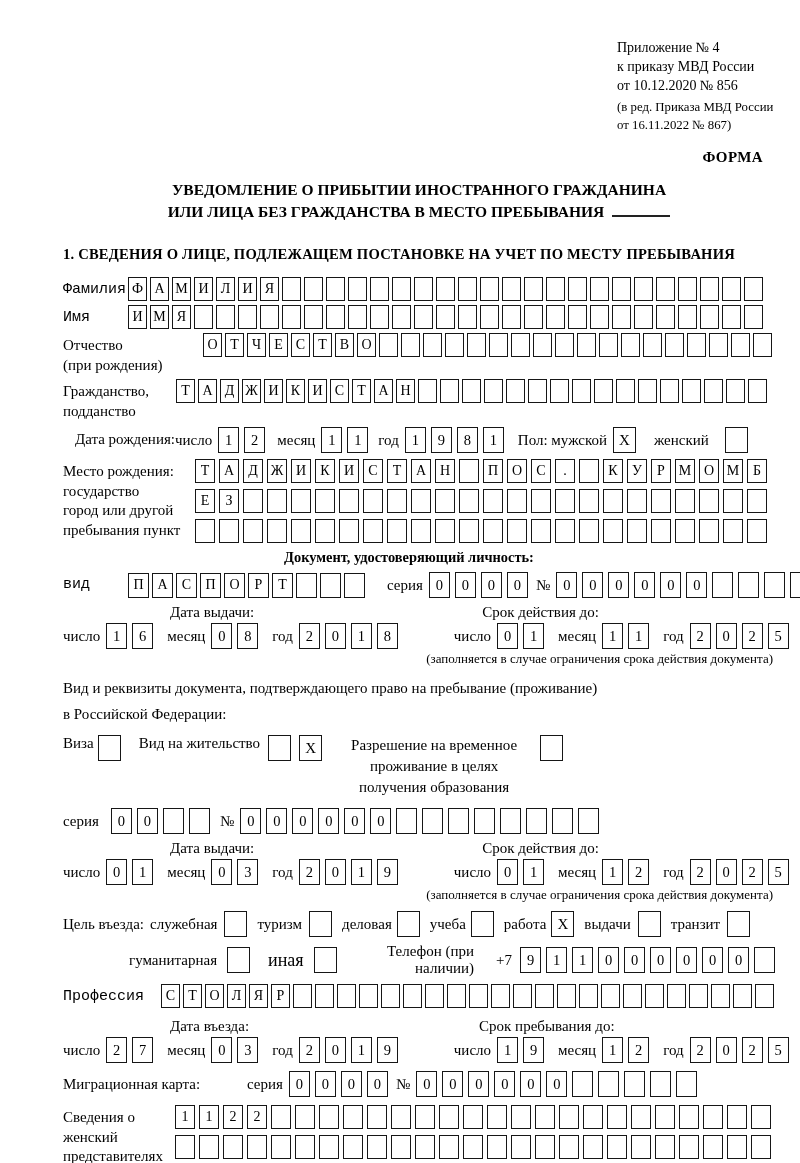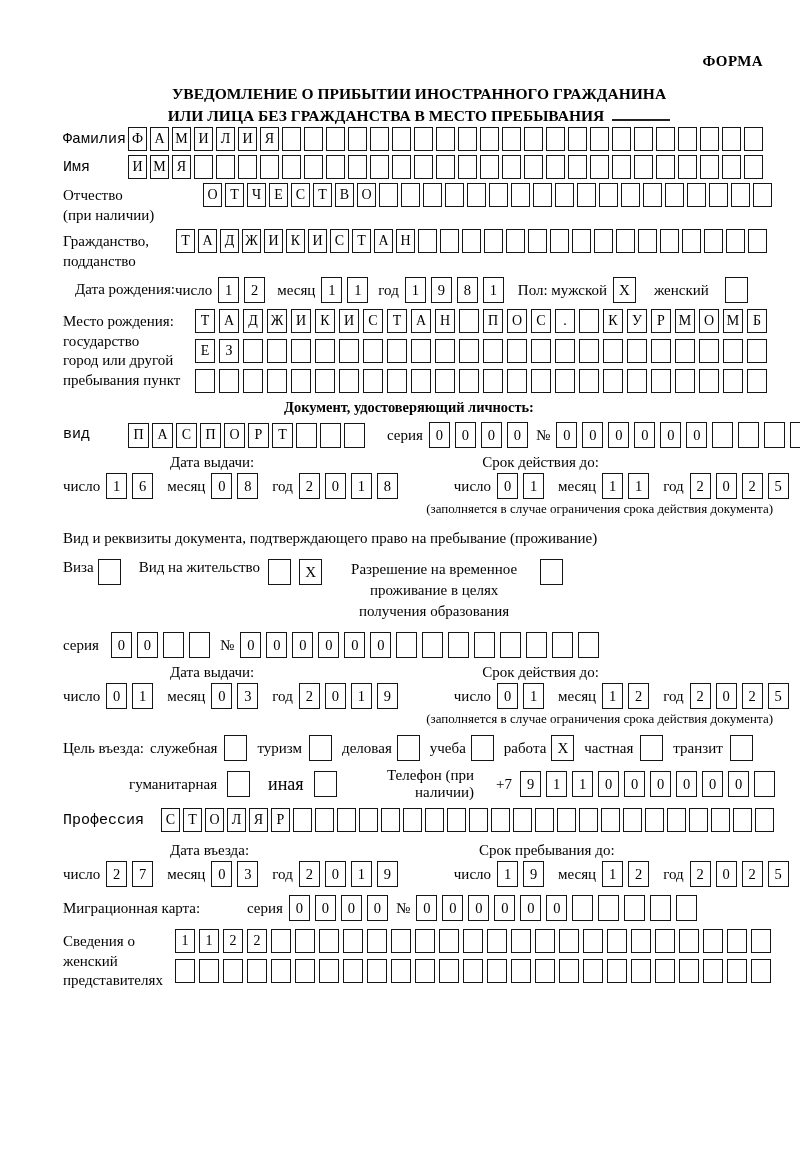--- a/index.html
+++ b/index.html
@@ -38,28 +38,36 @@
   .optrow{display:flex;align-items:flex-start;font-size:15px;margin:8px 0 10px;}
   .optrow .chk{margin-left:8px;}
   .ctr{text-align:center;line-height:21px;}
   .ml10{margin-left:10px;}.ml14{margin-left:14px;}.ml18{margin-left:18px;}.ml22{margin-left:22px;}
 </style>
 </head>
 <body>
 
 <div class="page">
 
+  <div class="hdr">
+    <div>Приложение № 4</div>
+    <div>к приказу МВД России</div>
+    <div>от 10.12.2020 № 856</div>
+    <div class="sm sm-first">(в ред. Приказа МВД России</div>
+    <div class="sm">от 16.11.2022 № 867)</div>
+  </div>
 
   <div class="forma">ФОРМА</div>
 
   <div class="title">
     <div>УВЕДОМЛЕНИЕ О ПРИБЫТИИ ИНОСТРАННОГО ГРАЖДАНИНА</div>
     <div><span>ИЛИ ЛИЦА БЕЗ ГРАЖДАНСТВА В МЕСТО ПРЕБЫВАНИЯ</span><span class="uline"></span></div>
   </div>
 
+  <div class="sec">1. СВЕДЕНИЯ О ЛИЦЕ, ПОДЛЕЖАЩЕМ ПОСТАНОВКЕ НА УЧЕТ ПО МЕСТУ ПРЕБЫВАНИЯ</div>
 
   <div class="frow">
     <div class="flabel w65">Фамилия</div>
     <div class="cells">
         <span class="cell">Ф</span>
         <span class="cell">А</span>
         <span class="cell">М</span>
         <span class="cell">И</span>
         <span class="cell">Л</span>
         <span class="cell">И</span>
@@ -120,21 +128,21 @@
         <span class="cell"></span>
         <span class="cell"></span>
         <span class="cell"></span>
         <span class="cell"></span>
       </div>
   </div>
 
   <div class="frow">
     <div class="flabel w140">
       <div>Отчество</div>
-      <div>(при наличии)</div>
+      <div>(при рождения)</div>
     </div>
     <div class="cells">
         <span class="cell">О</span>
         <span class="cell">Т</span>
         <span class="cell">Ч</span>
         <span class="cell">Е</span>
         <span class="cell">С</span>
         <span class="cell">Т</span>
         <span class="cell">В</span>
         <span class="cell">О</span>
@@ -384,20 +392,21 @@
     <div class="cells cells-date">
         <span class="cell">2</span>
         <span class="cell">0</span>
         <span class="cell">2</span>
         <span class="cell">5</span>
       </div>
   </div>
   <div class="note">(заполняется в случае ограничения срока действия документа)</div>
 
   <div class="plain">Вид и реквизиты документа, подтверждающего право на пребывание (проживание)</div>
+  <div class="plain">в Российской Федерации:</div>
 
   <div class="optrow">
     <span>Виза</span>
     <span class="chk" style="margin-left:4px;"></span>
     <span class="ml18">Вид на жительство</span>
     <span class="chk ml18"></span>
     <span class="chk">X</span>
     <span class="ctr ml14" style="width:196px;">Разрешение на временное проживание в целях получения образования</span>
     <span class="chk"></span>
   </div>
@@ -477,21 +486,21 @@
     <span style="font-size:15px;">служебная</span>
     <span class="chk" style="margin-left:7px;"></span>
     <span class="ml10" style="font-size:15px;">туризм</span>
     <span class="chk" style="margin-left:7px;"></span>
     <span class="ml10" style="font-size:15px;">деловая</span>
     <span class="chk" style="margin-left:5px;"></span>
     <span class="ml10" style="font-size:15px;">учеба</span>
     <span class="chk" style="margin-left:5px;"></span>
     <span class="ml10" style="font-size:15px;">работа</span>
     <span class="chk" style="margin-left:5px;">X</span>
-    <span class="ml10" style="font-size:15px;">частная</span>
+    <span class="ml10" style="font-size:15px;">выдачи</span>
     <span class="chk" style="margin-left:7px;"></span>
     <span class="ml10" style="font-size:15px;">транзит</span>
     <span class="chk" style="margin-left:7px;"></span>
   </div>
 
   <div class="frow aic" style="padding-left:66px;margin-top:6px;">
     <span style="font-size:15px;">гуманитарная</span>
     <span class="chk" style="margin-left:10px;"></span>
     <span class="ml18" style="font-size:18px;">иная</span>
     <span class="chk" style="margin-left:10px;"></span>

